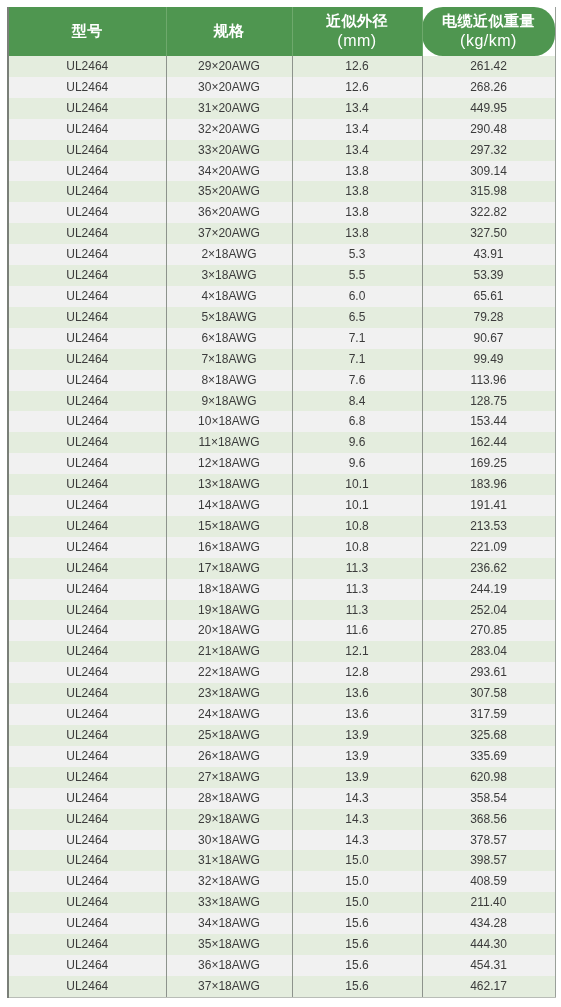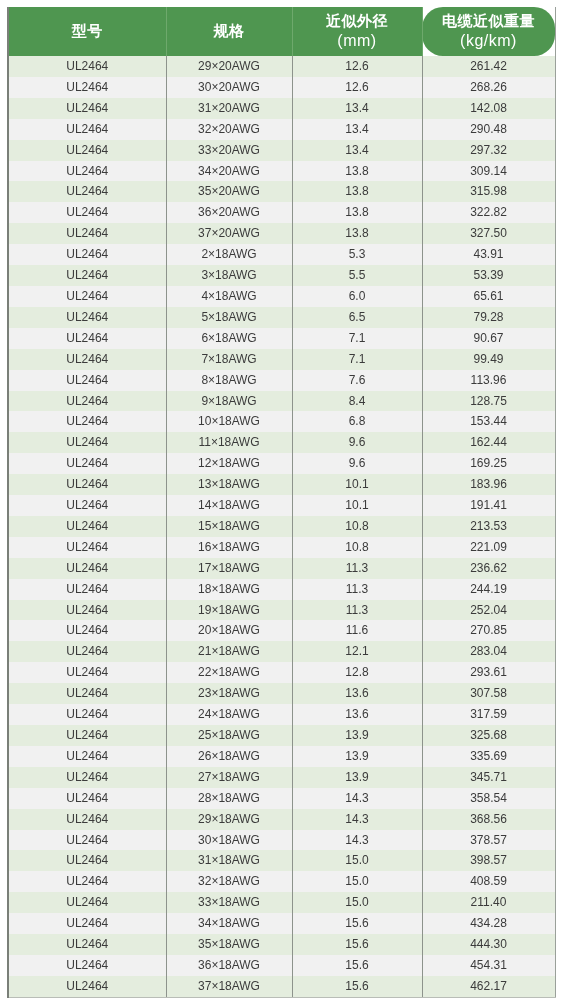--- a/index.html
+++ b/index.html
@@ -113,21 +113,21 @@
         <tr class="row-gray">
           <td>UL2464</td>
           <td>30×20AWG</td>
           <td>12.6</td>
           <td class="last-col">268.26</td>
         </tr>
         <tr class="row-green">
           <td>UL2464</td>
           <td>31×20AWG</td>
           <td>13.4</td>
-          <td class="last-col">142.08</td>
+          <td class="last-col">449.95</td>
         </tr>
         <tr class="row-gray">
           <td>UL2464</td>
           <td>32×20AWG</td>
           <td>13.4</td>
           <td class="last-col">290.48</td>
         </tr>
         <tr class="row-green">
           <td>UL2464</td>
           <td>33×20AWG</td>
@@ -305,21 +305,21 @@
         <tr class="row-gray">
           <td>UL2464</td>
           <td>26×18AWG</td>
           <td>13.9</td>
           <td class="last-col">335.69</td>
         </tr>
         <tr class="row-green">
           <td>UL2464</td>
           <td>27×18AWG</td>
           <td>13.9</td>
-          <td class="last-col">345.71</td>
+          <td class="last-col">620.98</td>
         </tr>
         <tr class="row-gray">
           <td>UL2464</td>
           <td>28×18AWG</td>
           <td>14.3</td>
           <td class="last-col">358.54</td>
         </tr>
         <tr class="row-green">
           <td>UL2464</td>
           <td>29×18AWG</td>

